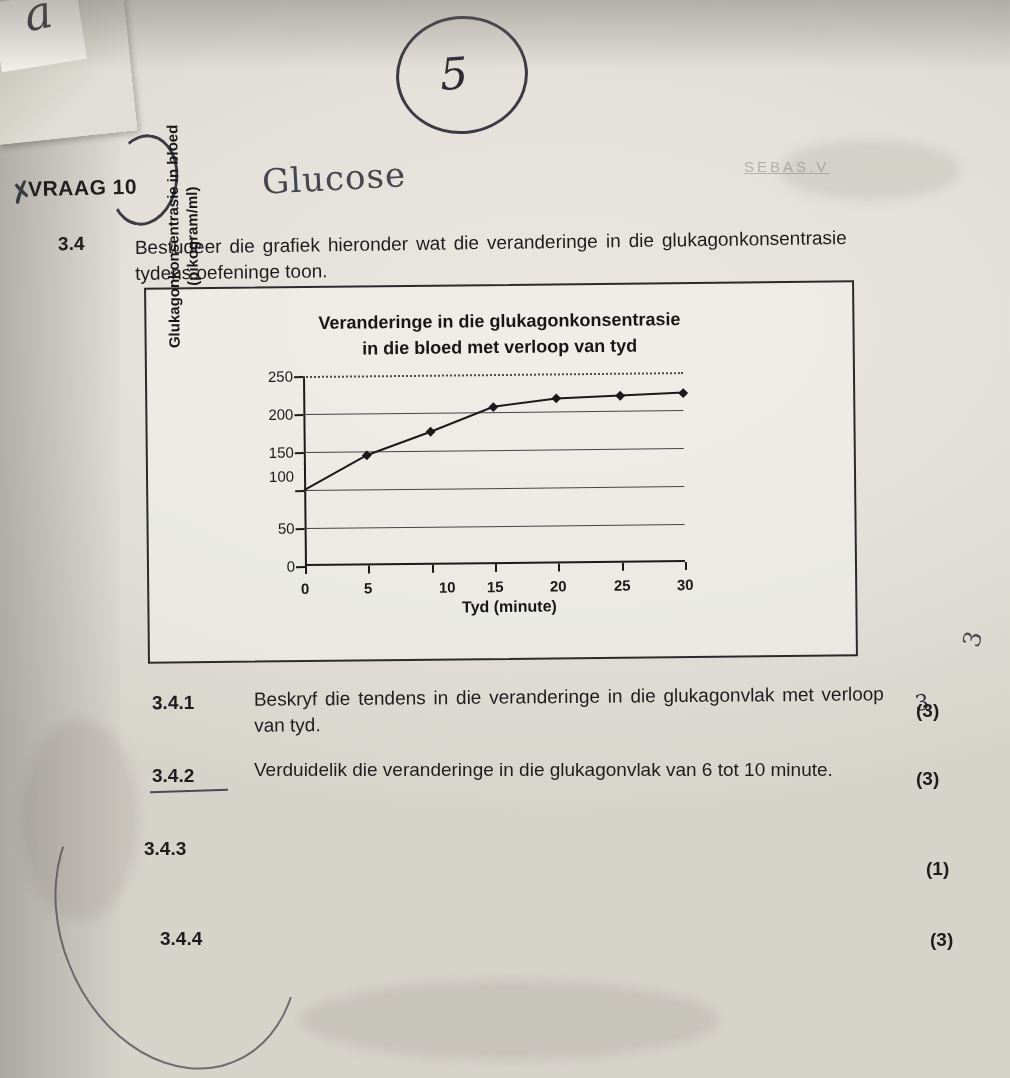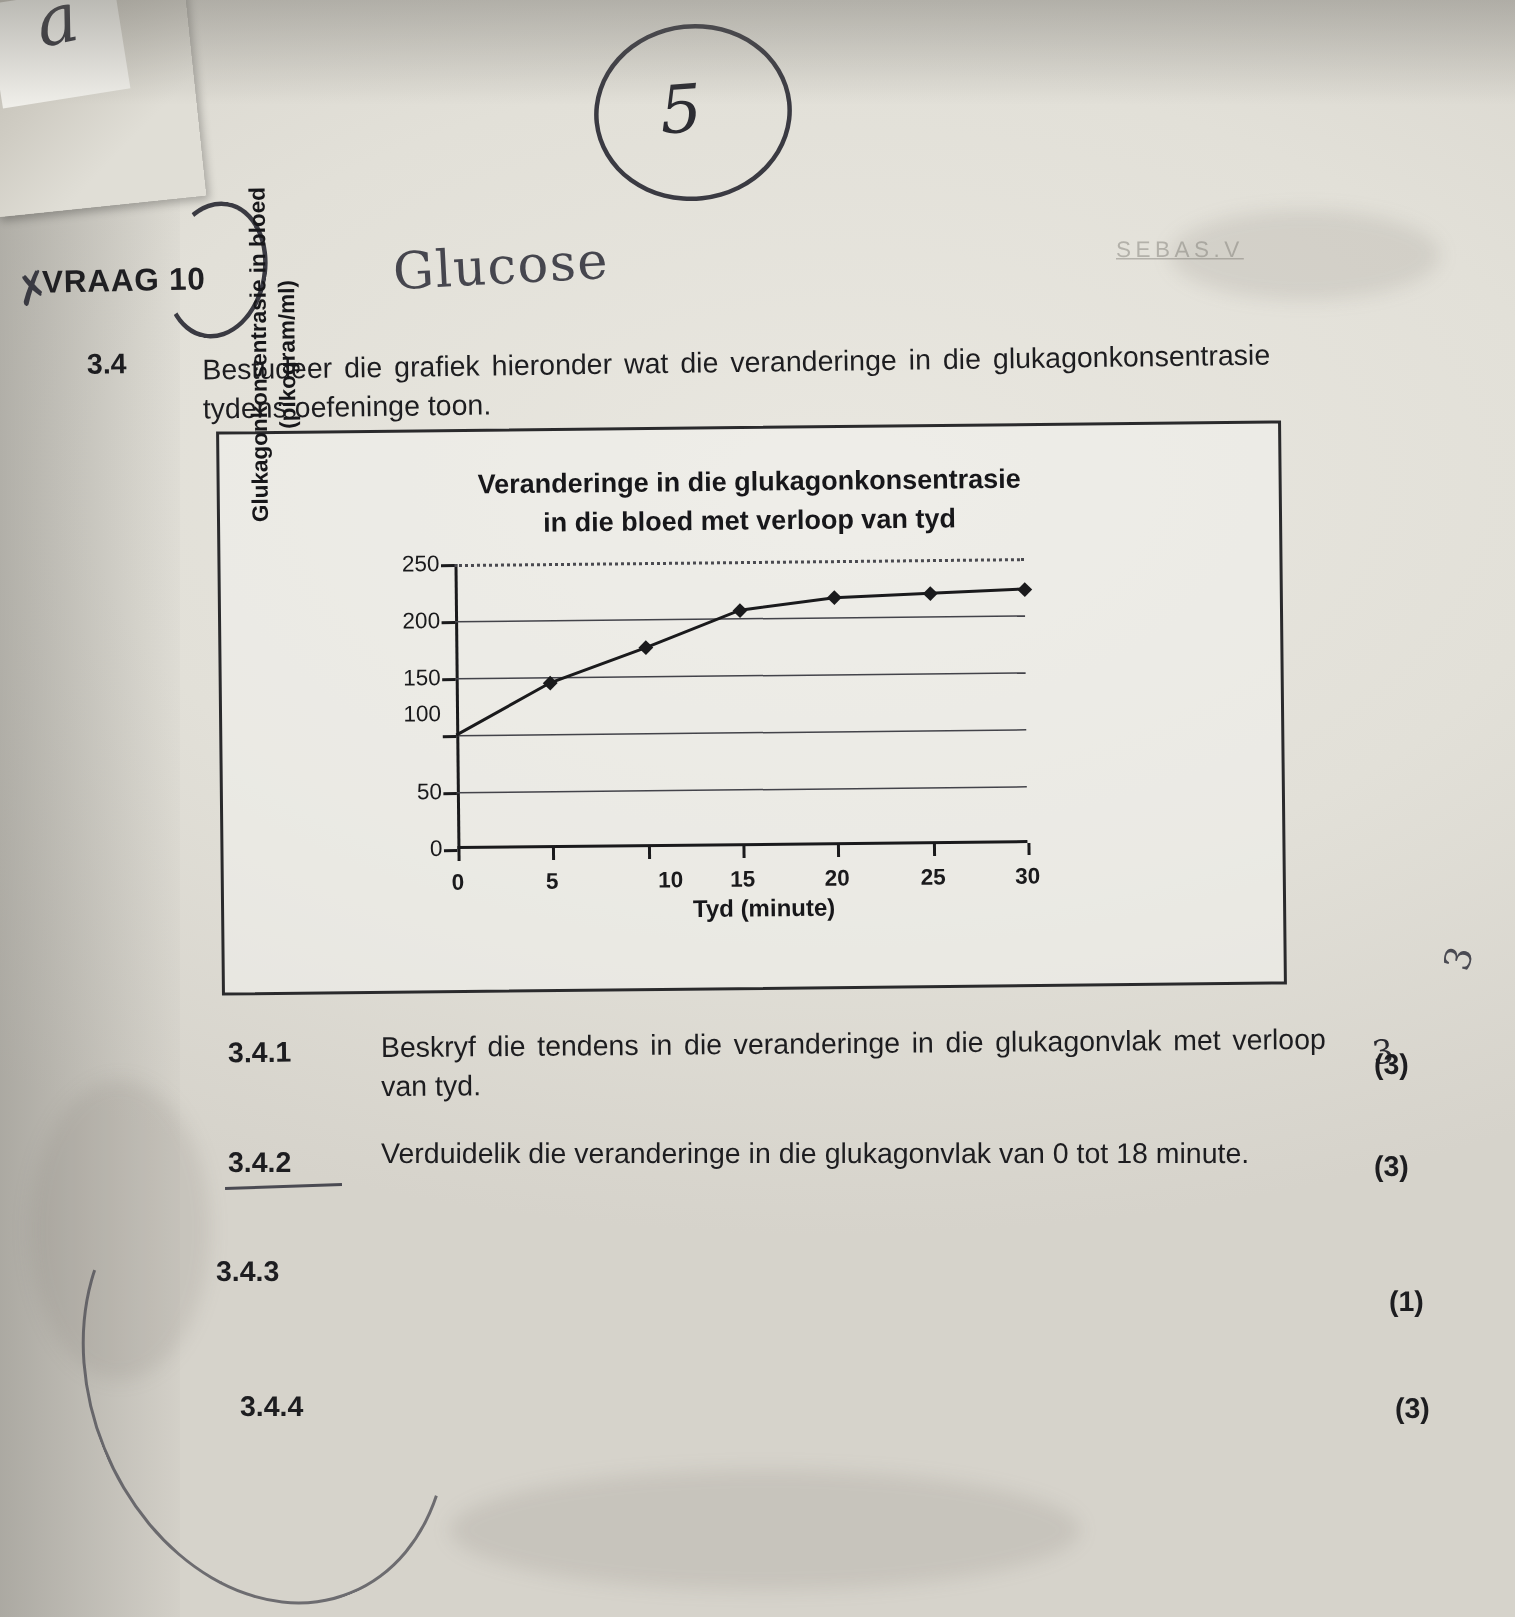--- a/index.html
+++ b/index.html
@@ -424,21 +424,21 @@
     </div>
 
     <div id="x-axis-label">Tyd (minute)</div>
   </div>
 
   <div class="qnum" id="q341-num">3.4.1</div>
   <div class="qtext" id="q341-text">Beskryf die tendens in die veranderinge in die glukagonvlak met verloop van tyd.</div>
   <div class="marks" id="q341-marks">(3)</div>
 
   <div class="qnum" id="q342-num">3.4.2</div>
-  <div class="qtext" id="q342-text">Verduidelik die veranderinge in die glukagonvlak van 0 tot 18 minute.</div>
+  <div class="qtext" id="q342-text">Verduidelik die veranderinge in die glukagonvlak van 6 tot 10 minute.</div>
   <div class="marks" id="q342-marks">(3)</div>
 
   <div class="qnum" id="q343-num">3.4.3</div>
   <div class="marks" id="q343-marks">(1)</div>
 
   <div class="qnum" id="q344-num">3.4.4</div>
   <div class="marks" id="q344-marks">(3)</div>
   <div id="q-total">(10)</div>
 
 </div>

